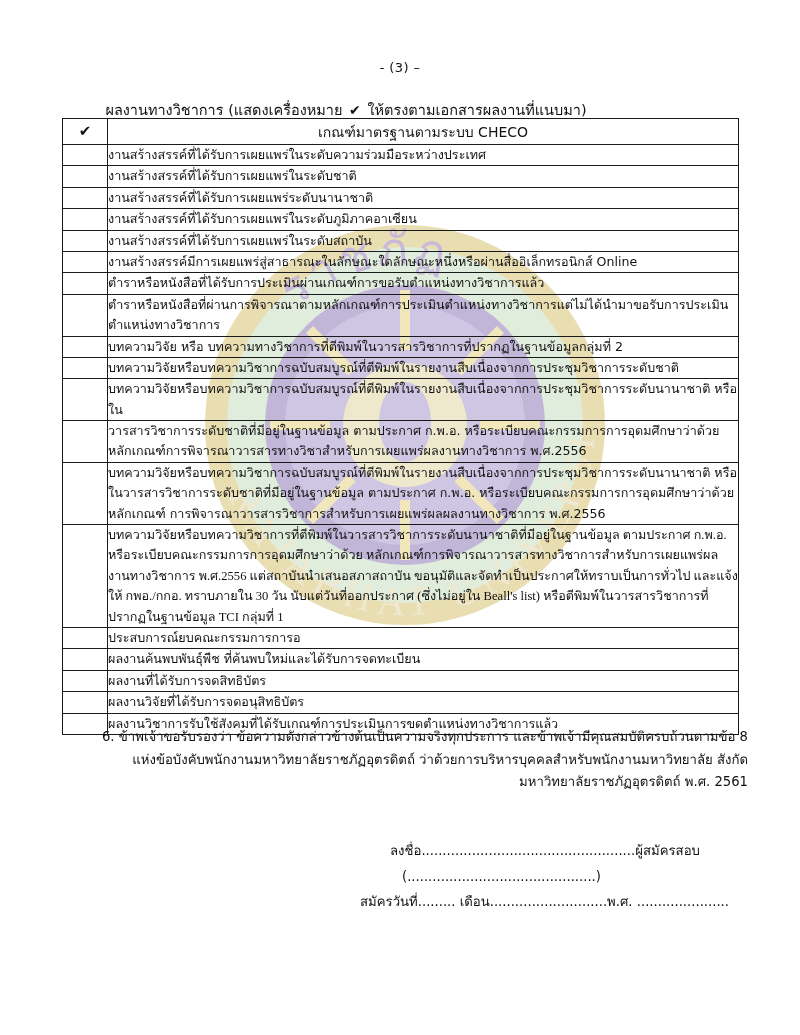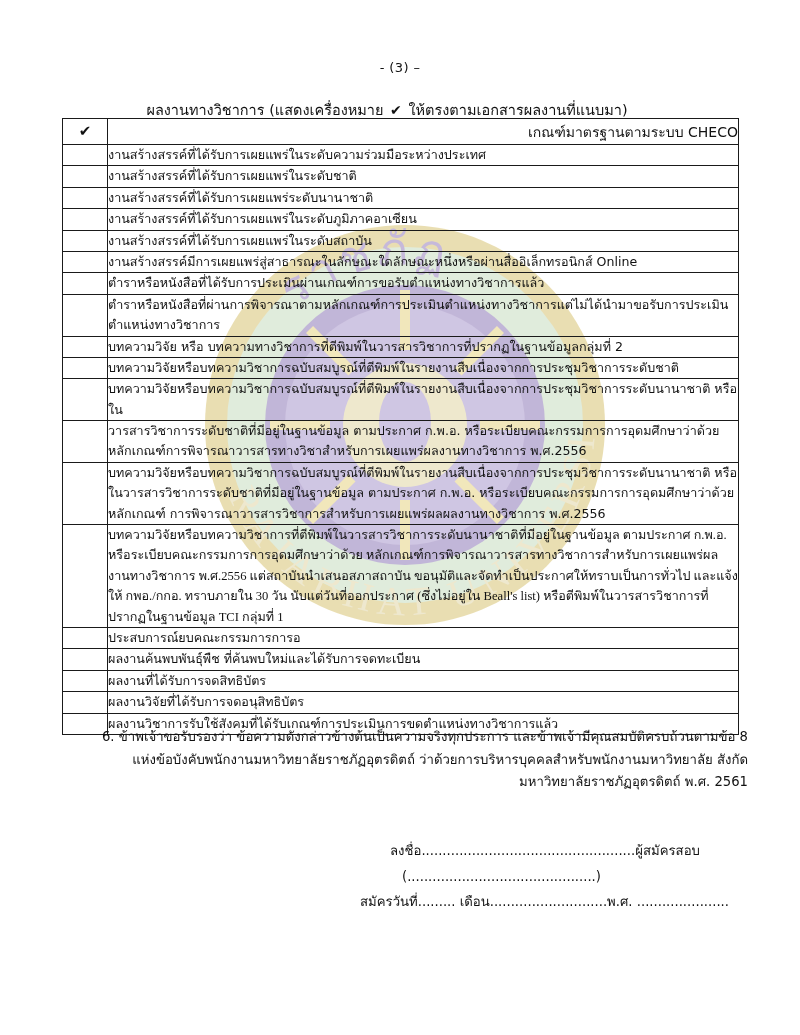--- a/index.html
+++ b/index.html
@@ -46,21 +46,20 @@
   }
 
   .doc-title {
     position: absolute;
     top: 98px;
     left: 0;
     width: 692px;
     text-align: center;
     font-size: 14.5px;
     white-space: nowrap;
-    margin-left: 41px;
   }
   .doc-title .tick {
     font-size: 14px;
     font-weight: bold;
     padding: 0 2px;
   }
 
   
   #criteria-table {
     position: absolute;
@@ -84,21 +83,21 @@
 
   th.head-check {
     height: 25px;
     text-align: center;
     font-size: 15px;
     font-weight: bold;
     line-height: 1;
   }
   th.head-text {
     height: 25px;
-    text-align: right;
+    text-align: center;
     font-size: 14px;
     font-weight: normal;
     line-height: 1;
   }
 
   td.cell-check { }
 
   td.cell-text {
     font-size: 12.6px;
     line-height: 1.62;

